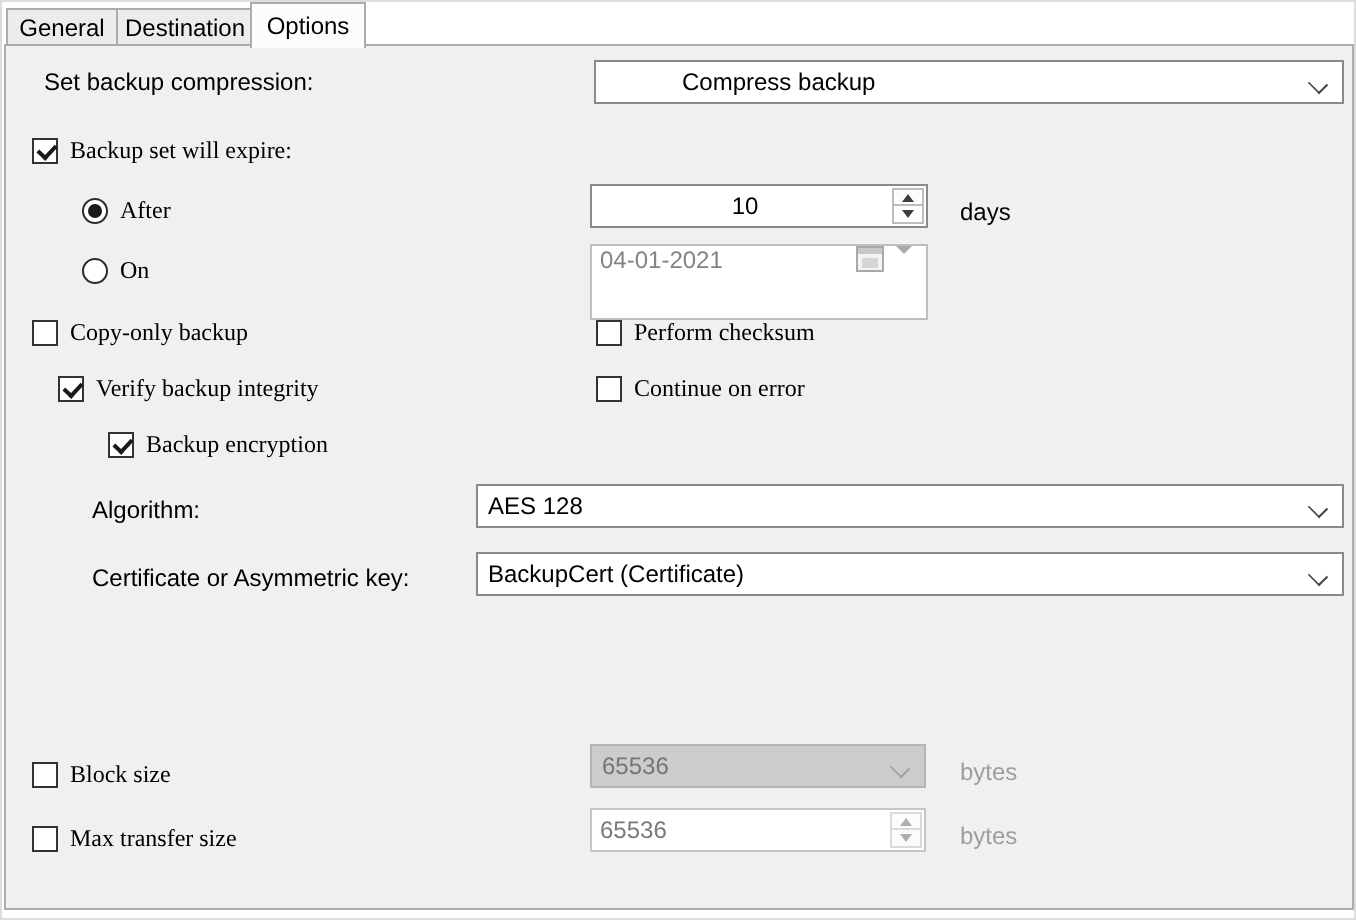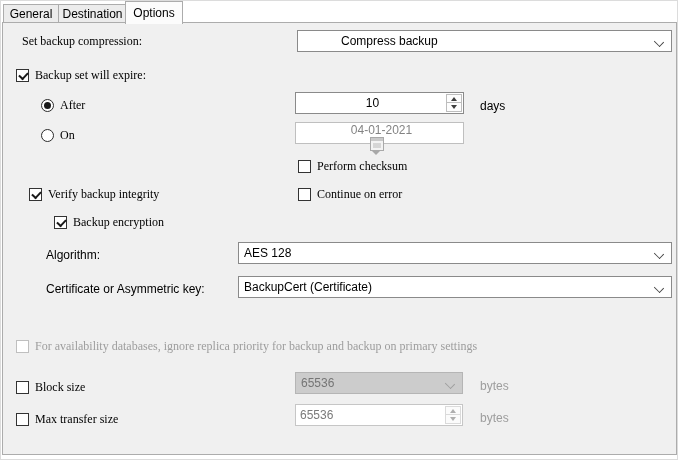--- a/index.html
+++ b/index.html
@@ -134,22 +134,22 @@
   .spin.disabled { border-color: #c6c6c6; color: #7a7a7a; }
   .spin.disabled .spin-buttons { border-color: #dadada; background:#fbfbfb; }
   .spin.disabled .spin-up { border-bottom-color:#dadada; }
   .spin.disabled .tri-up { border-bottom-color: #aeaeae; }
   .spin.disabled .tri-down { border-top-color: #aeaeae; }
 
   
   .datepicker {
     position: absolute;
     background: #fff; border: 1px solid #bfbfbf;
-    height: 22px; color: #838383;
-    display: flex; align-items: center; flex-direction: column;
+    height: 38px; color: #838383;
+    display: flex; 
   }
   .datepicker .dp-text { flex: 1 1 auto; padding-left: 4px; }
   .cal-icon {
     width: 14px; height: 13px;
     border: 1px solid #a9a9a9;
     background: #f3f3f3;
     position: relative; margin-right: 6px;
     flex: 0 0 14px;
   }
   .cal-icon::before {
@@ -180,21 +180,21 @@
   </div>
   <div class="tab" style="left:57px; width:69px;">
     <span>Destination</span>
   </div>
   <div class="tab selected" style="left:124px; width:58px;">
     <span>Options</span>
   </div>
 
   <div class="page">
 
-    <div class="lbl" style="left:19px; top:11px;font-family:Liberation Serif, serif;">Set backup compression:</div>
+    <div class="lbl" style="left:19px; top:11px;">Set backup compression:</div>
     <div class="combo" style="left:294px; top:7px; width:375px;padding-left:38px;">
       <span class="combo-text">Compress backup</span>
       <span class="chev"></span>
     </div>
 
     <div class="crow" style="left:13px; top:44px;">
       <span class="checkbox checked"></span>
       <span class="ctext">Backup set will expire:</span>
     </div>
 
@@ -218,20 +218,24 @@
     <div class="crow" style="left:38px; top:104px;">
       <span class="radio"></span>
       <span class="ctext">On</span>
     </div>
     <div class="datepicker" style="left:292px; top:99px; width:169px;">
       <span class="dp-text">04-01-2021</span>
       <span class="cal-icon"></span>
       <span class="dp-arrow"></span>
     </div>
 
+    <div class="crow" style="left:13px; top:135px;">
+      <span class="checkbox"></span>
+      <span class="ctext">Copy-only backup</span>
+    </div>
     <div class="crow" style="left:295px; top:135px;">
       <span class="checkbox"></span>
       <span class="ctext">Perform checksum</span>
     </div>
     <div class="crow" style="left:26px; top:163px;">
       <span class="checkbox checked"></span>
       <span class="ctext">Verify backup integrity</span>
     </div>
     <div class="crow" style="left:295px; top:163px;">
       <span class="checkbox"></span>
@@ -246,24 +250,20 @@
     <div class="combo" style="left:235px; top:219px; width:434px;">
       <span class="combo-text">AES 128</span>
       <span class="chev"></span>
     </div>
     <div class="lbl" style="left:43px; top:259px;">Certificate or Asymmetric key:</div>
     <div class="combo" style="left:235px; top:253px; width:434px;">
       <span class="combo-text">BackupCert (Certificate)</span>
       <span class="chev"></span>
     </div>
 
-    <div class="crow" style="left:13px; top:315px;">
-      <span class="checkbox disabled"></span>
-      <span class="ctext lbl dim" style="position:static;">For availability databases, ignore replica priority for backup and backup on primary settings</span>
-    </div>
 
     <div class="crow" style="left:13px; top:356px;">
       <span class="checkbox"></span>
       <span class="ctext">Block size</span>
     </div>
     <div class="combo disabled" style="left:292px; top:349px; width:168px;">
       <span class="combo-text">65536</span>
       <span class="chev"></span>
     </div>
     <div class="lbl dim" style="left:477px; top:356px;">bytes</div>

